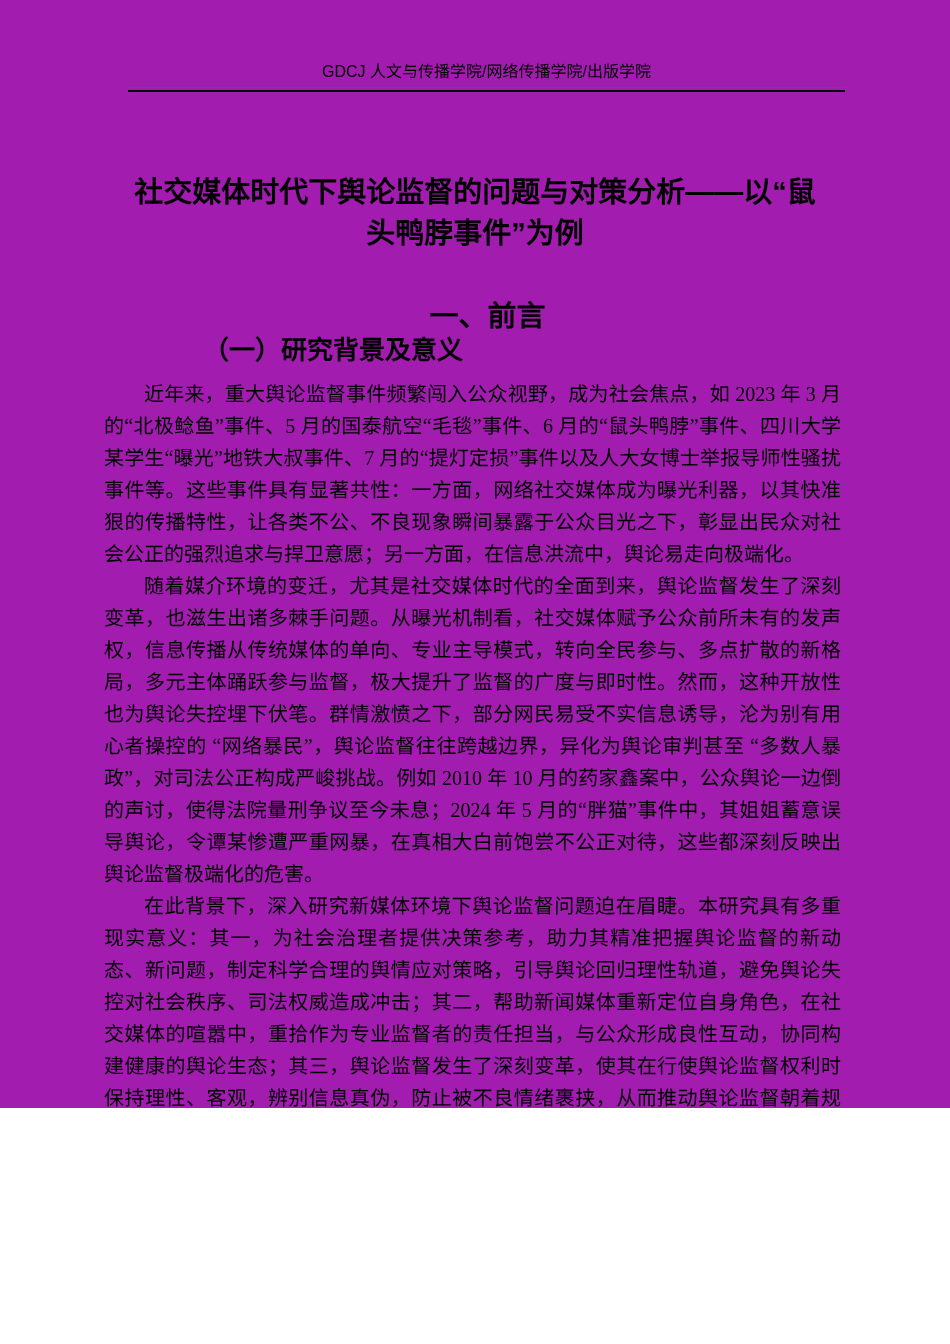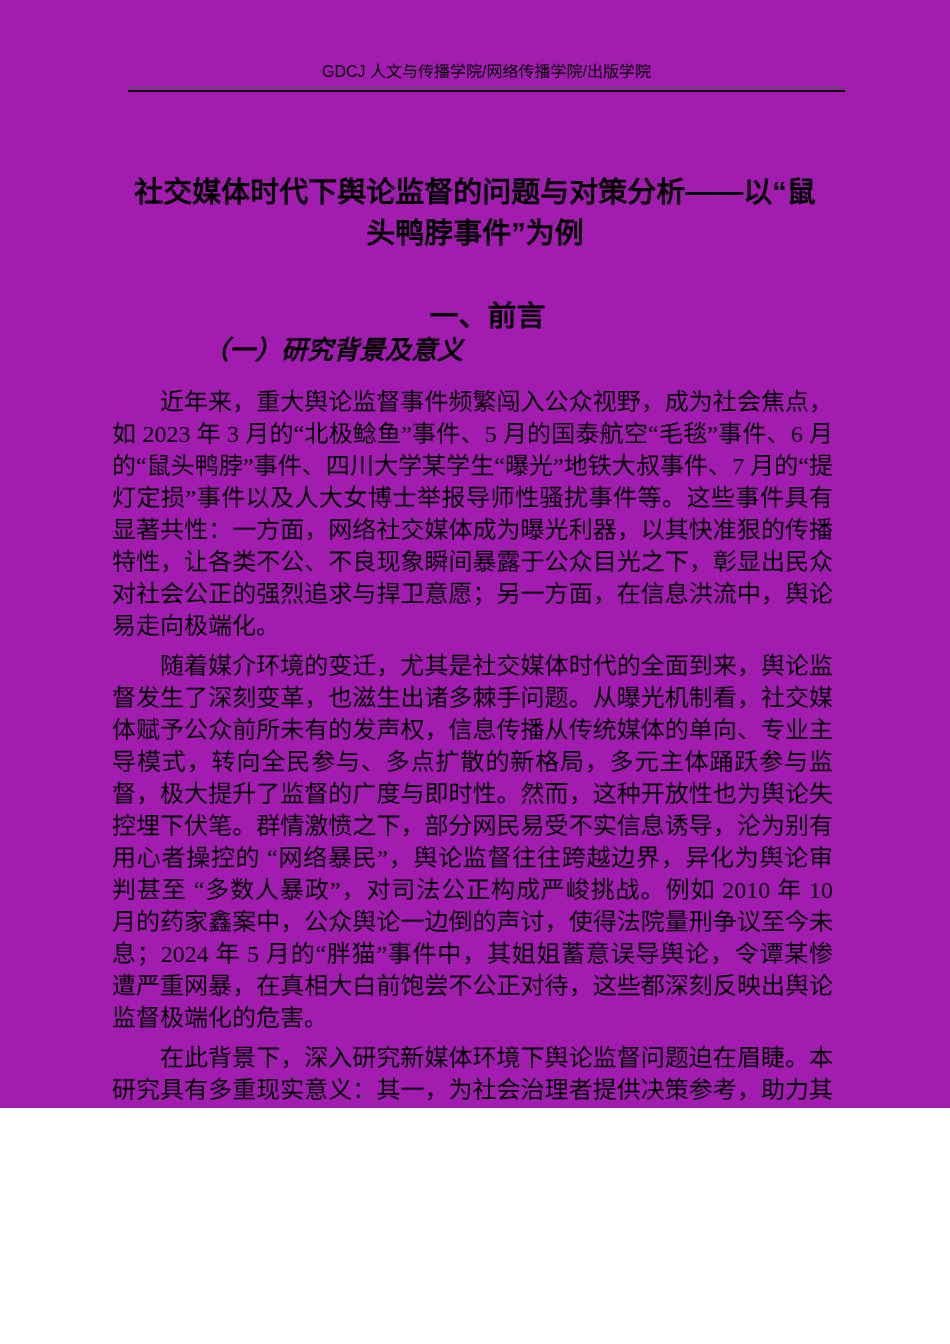--- a/index.html
+++ b/index.html
@@ -66,32 +66,31 @@
   }
   .subsection-heading {
     position: absolute;
     left: 203px;
     top: 334px;
     margin: 0;
     font-family: "Liberation Sans", "DejaVu Sans", sans-serif;
     font-weight: 700;
     font-size: 26px;
     line-height: 32px;
-    font-style: italic;
   }
   
   .content {
     position: absolute;
     left: 104px;
     top: 378px;
     width: 737px;
   }
   .content p {
-    margin: 8px;
-    font-size: 24px;
+    margin: 0;
+    font-size: 20px;
     line-height: 32px;
     text-align: justify;
     text-indent: 2em;
     word-break: break-all;
   }
   
   .footer {
     position: absolute;
     left: 0;
     top: 1224px;

